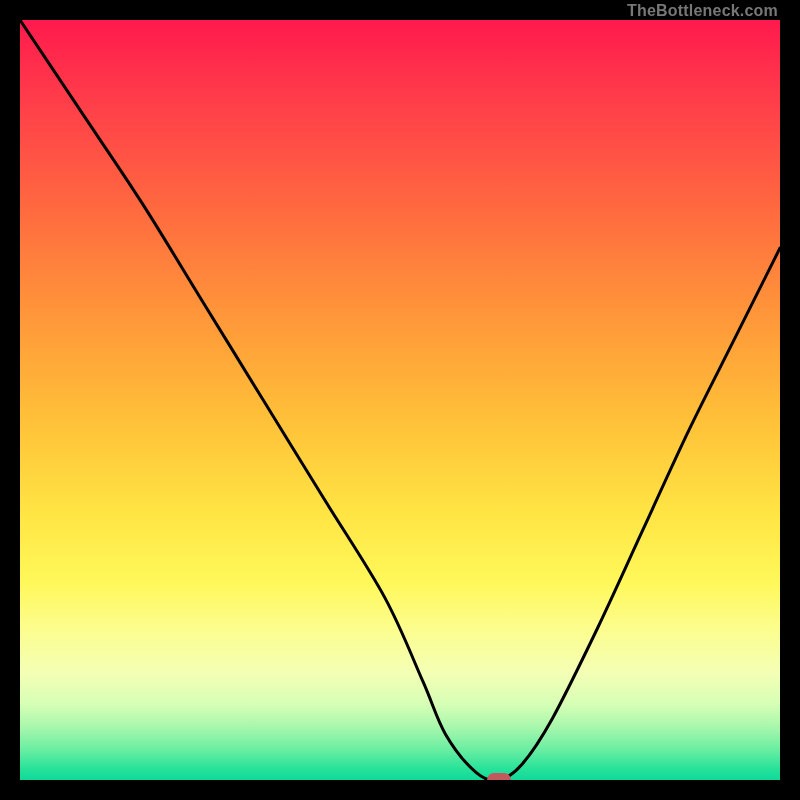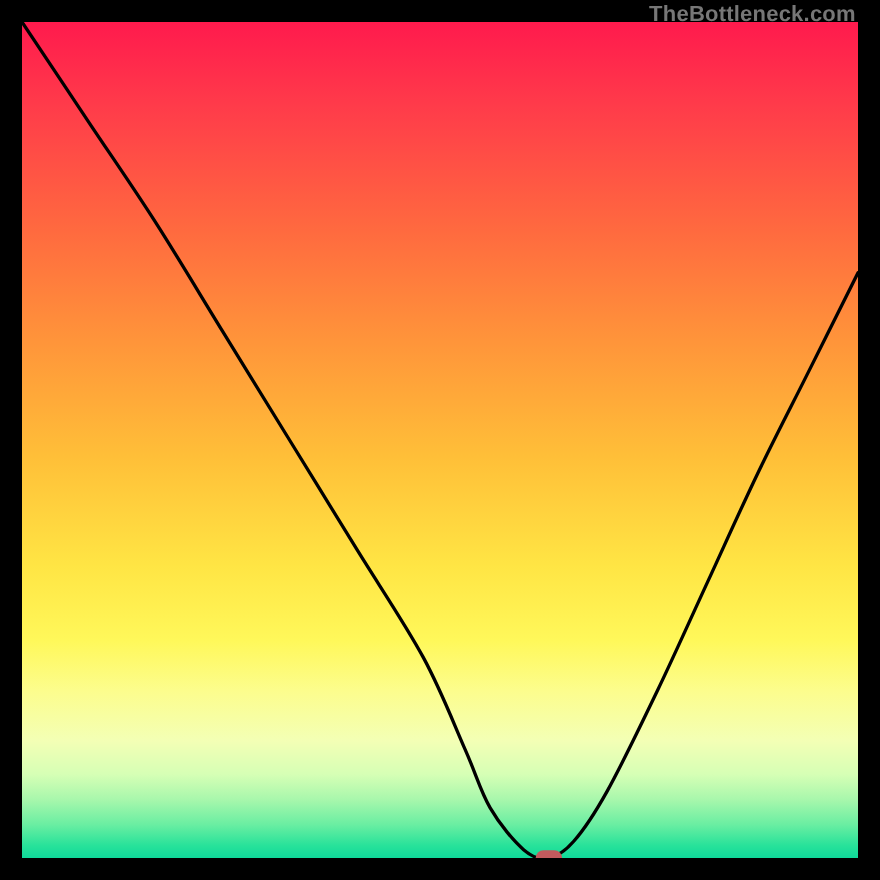--- a/index.html
+++ b/index.html
@@ -63,21 +63,21 @@
     height: 14px;
     border-radius: 7px;
     background: #c25a5d;
     transform: translate(-50%, -50%);
   }
   .watermark {
     position: absolute;
     top: 2px;
     right: 22px;
     font-family: Arial, Helvetica, sans-serif;
-    font-size: 20px;
+    font-size: 16px;
     font-weight: 600;
     color: #777;
     letter-spacing: 0.2px;
   }
 </style>
 </head>
 <body>
 
 <div class="frame">
   <div class="watermark">TheBottleneck.com</div>

